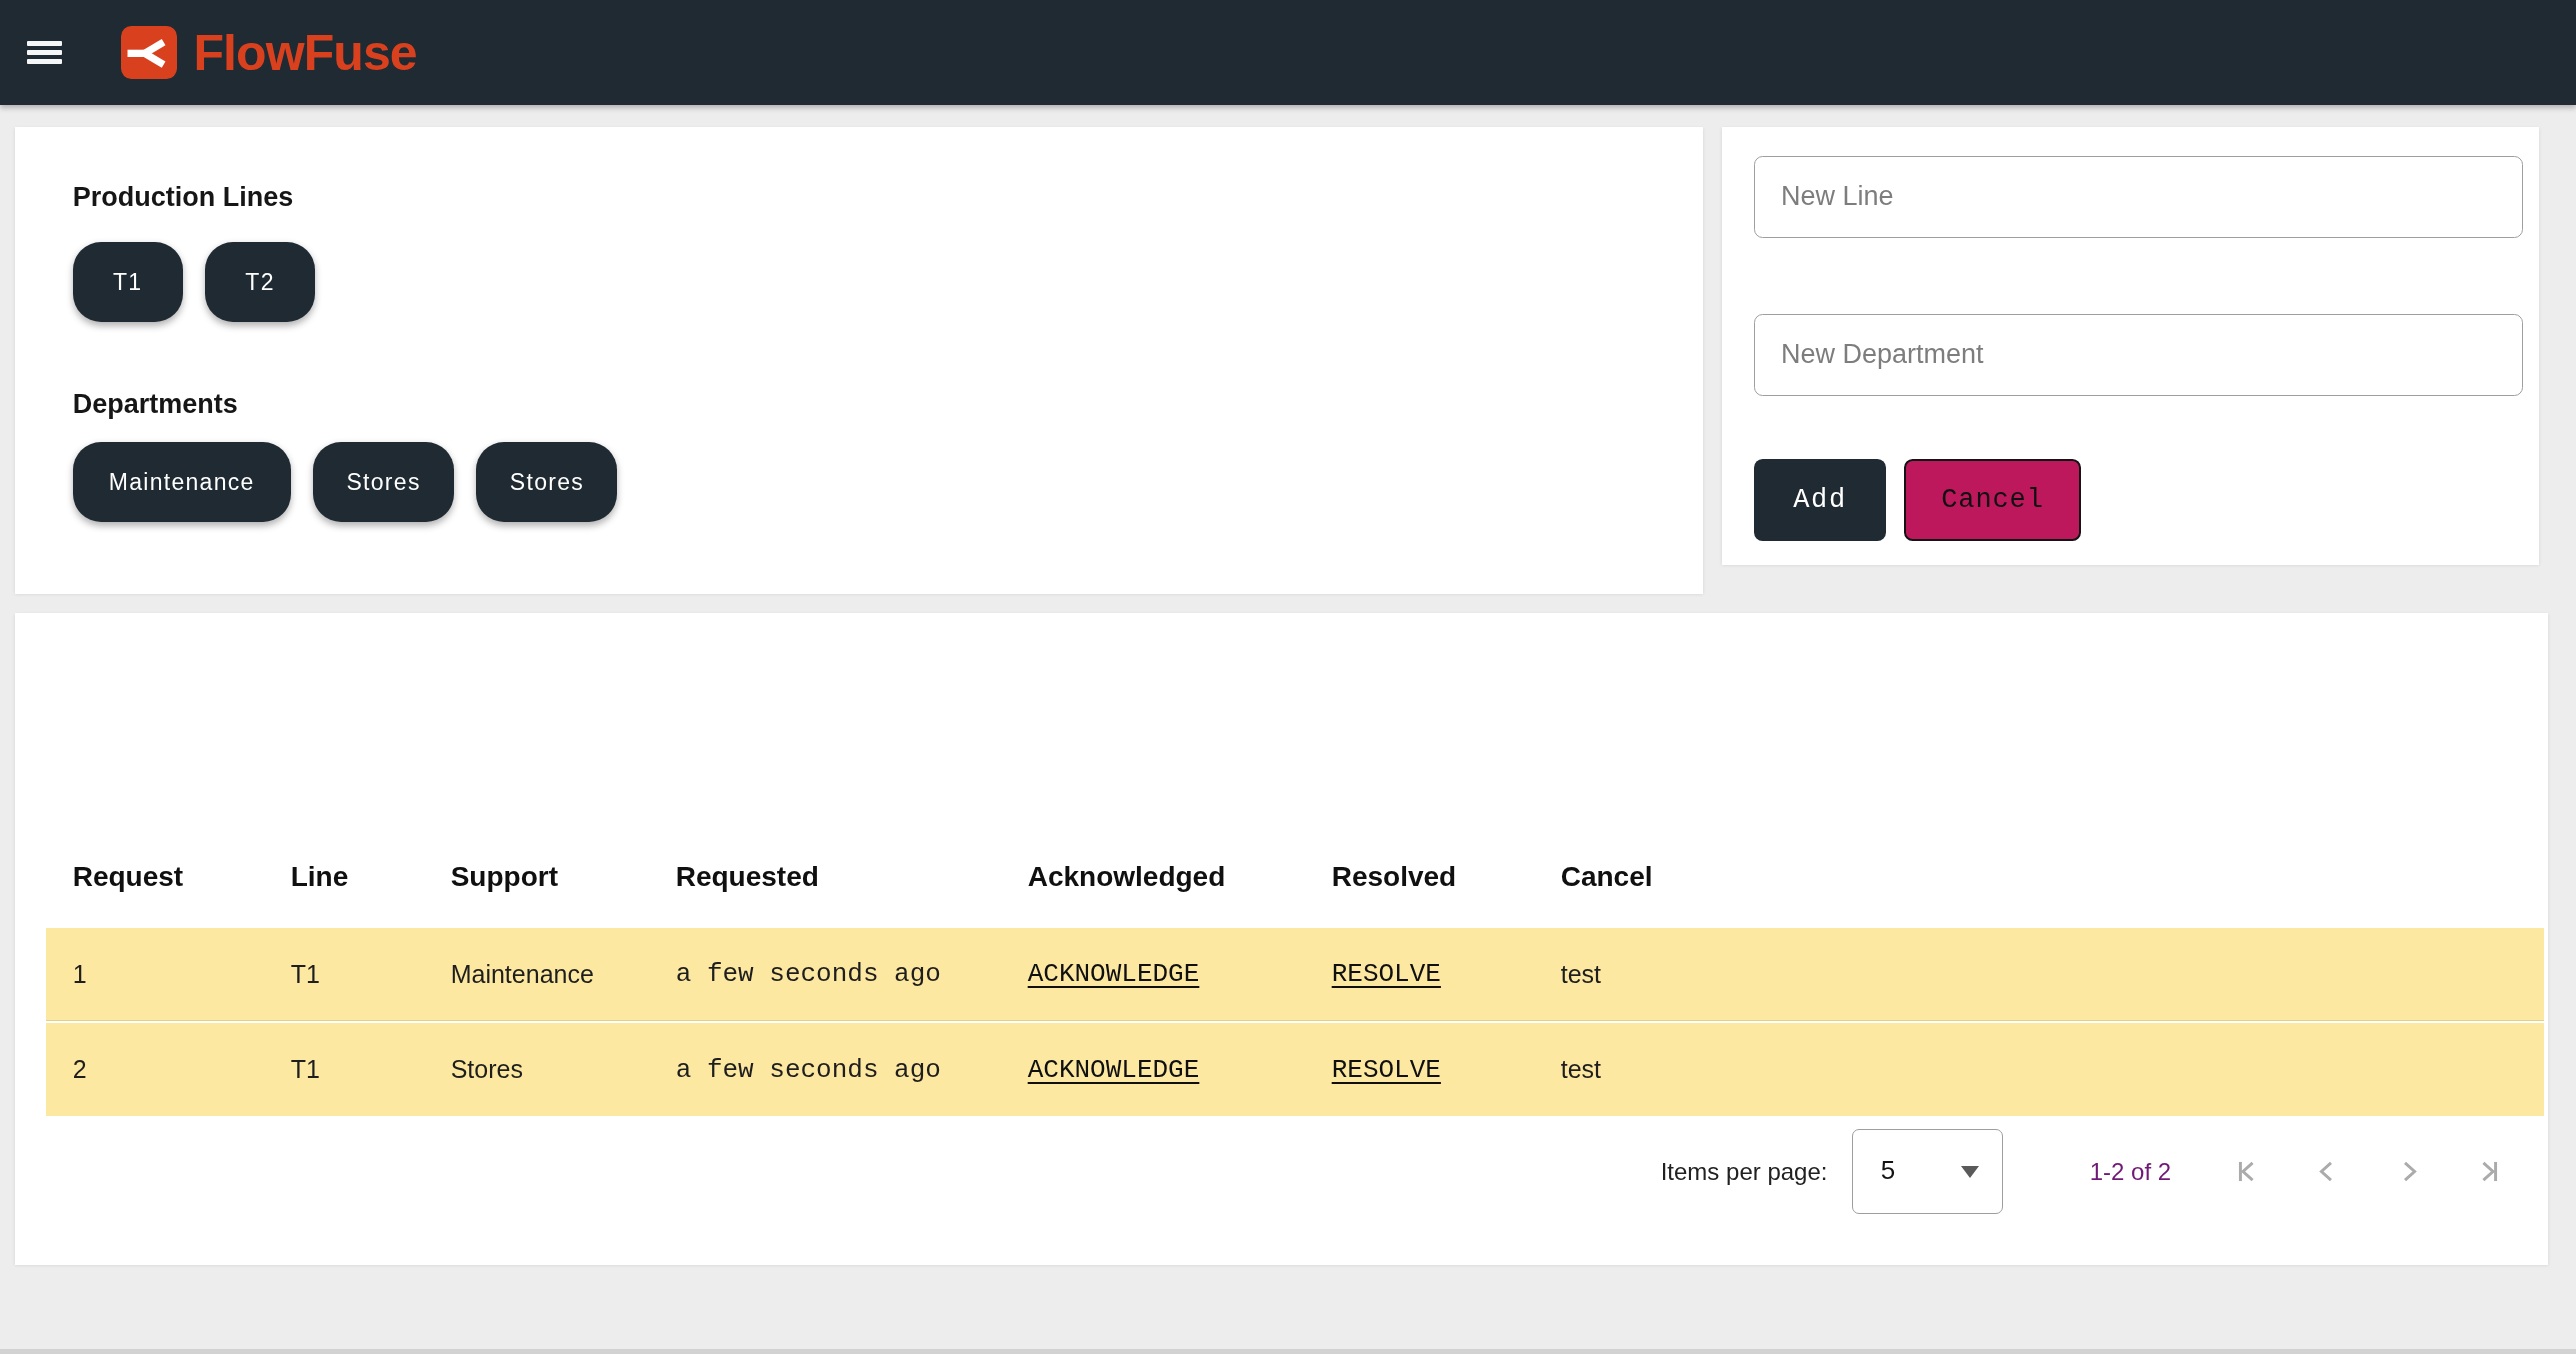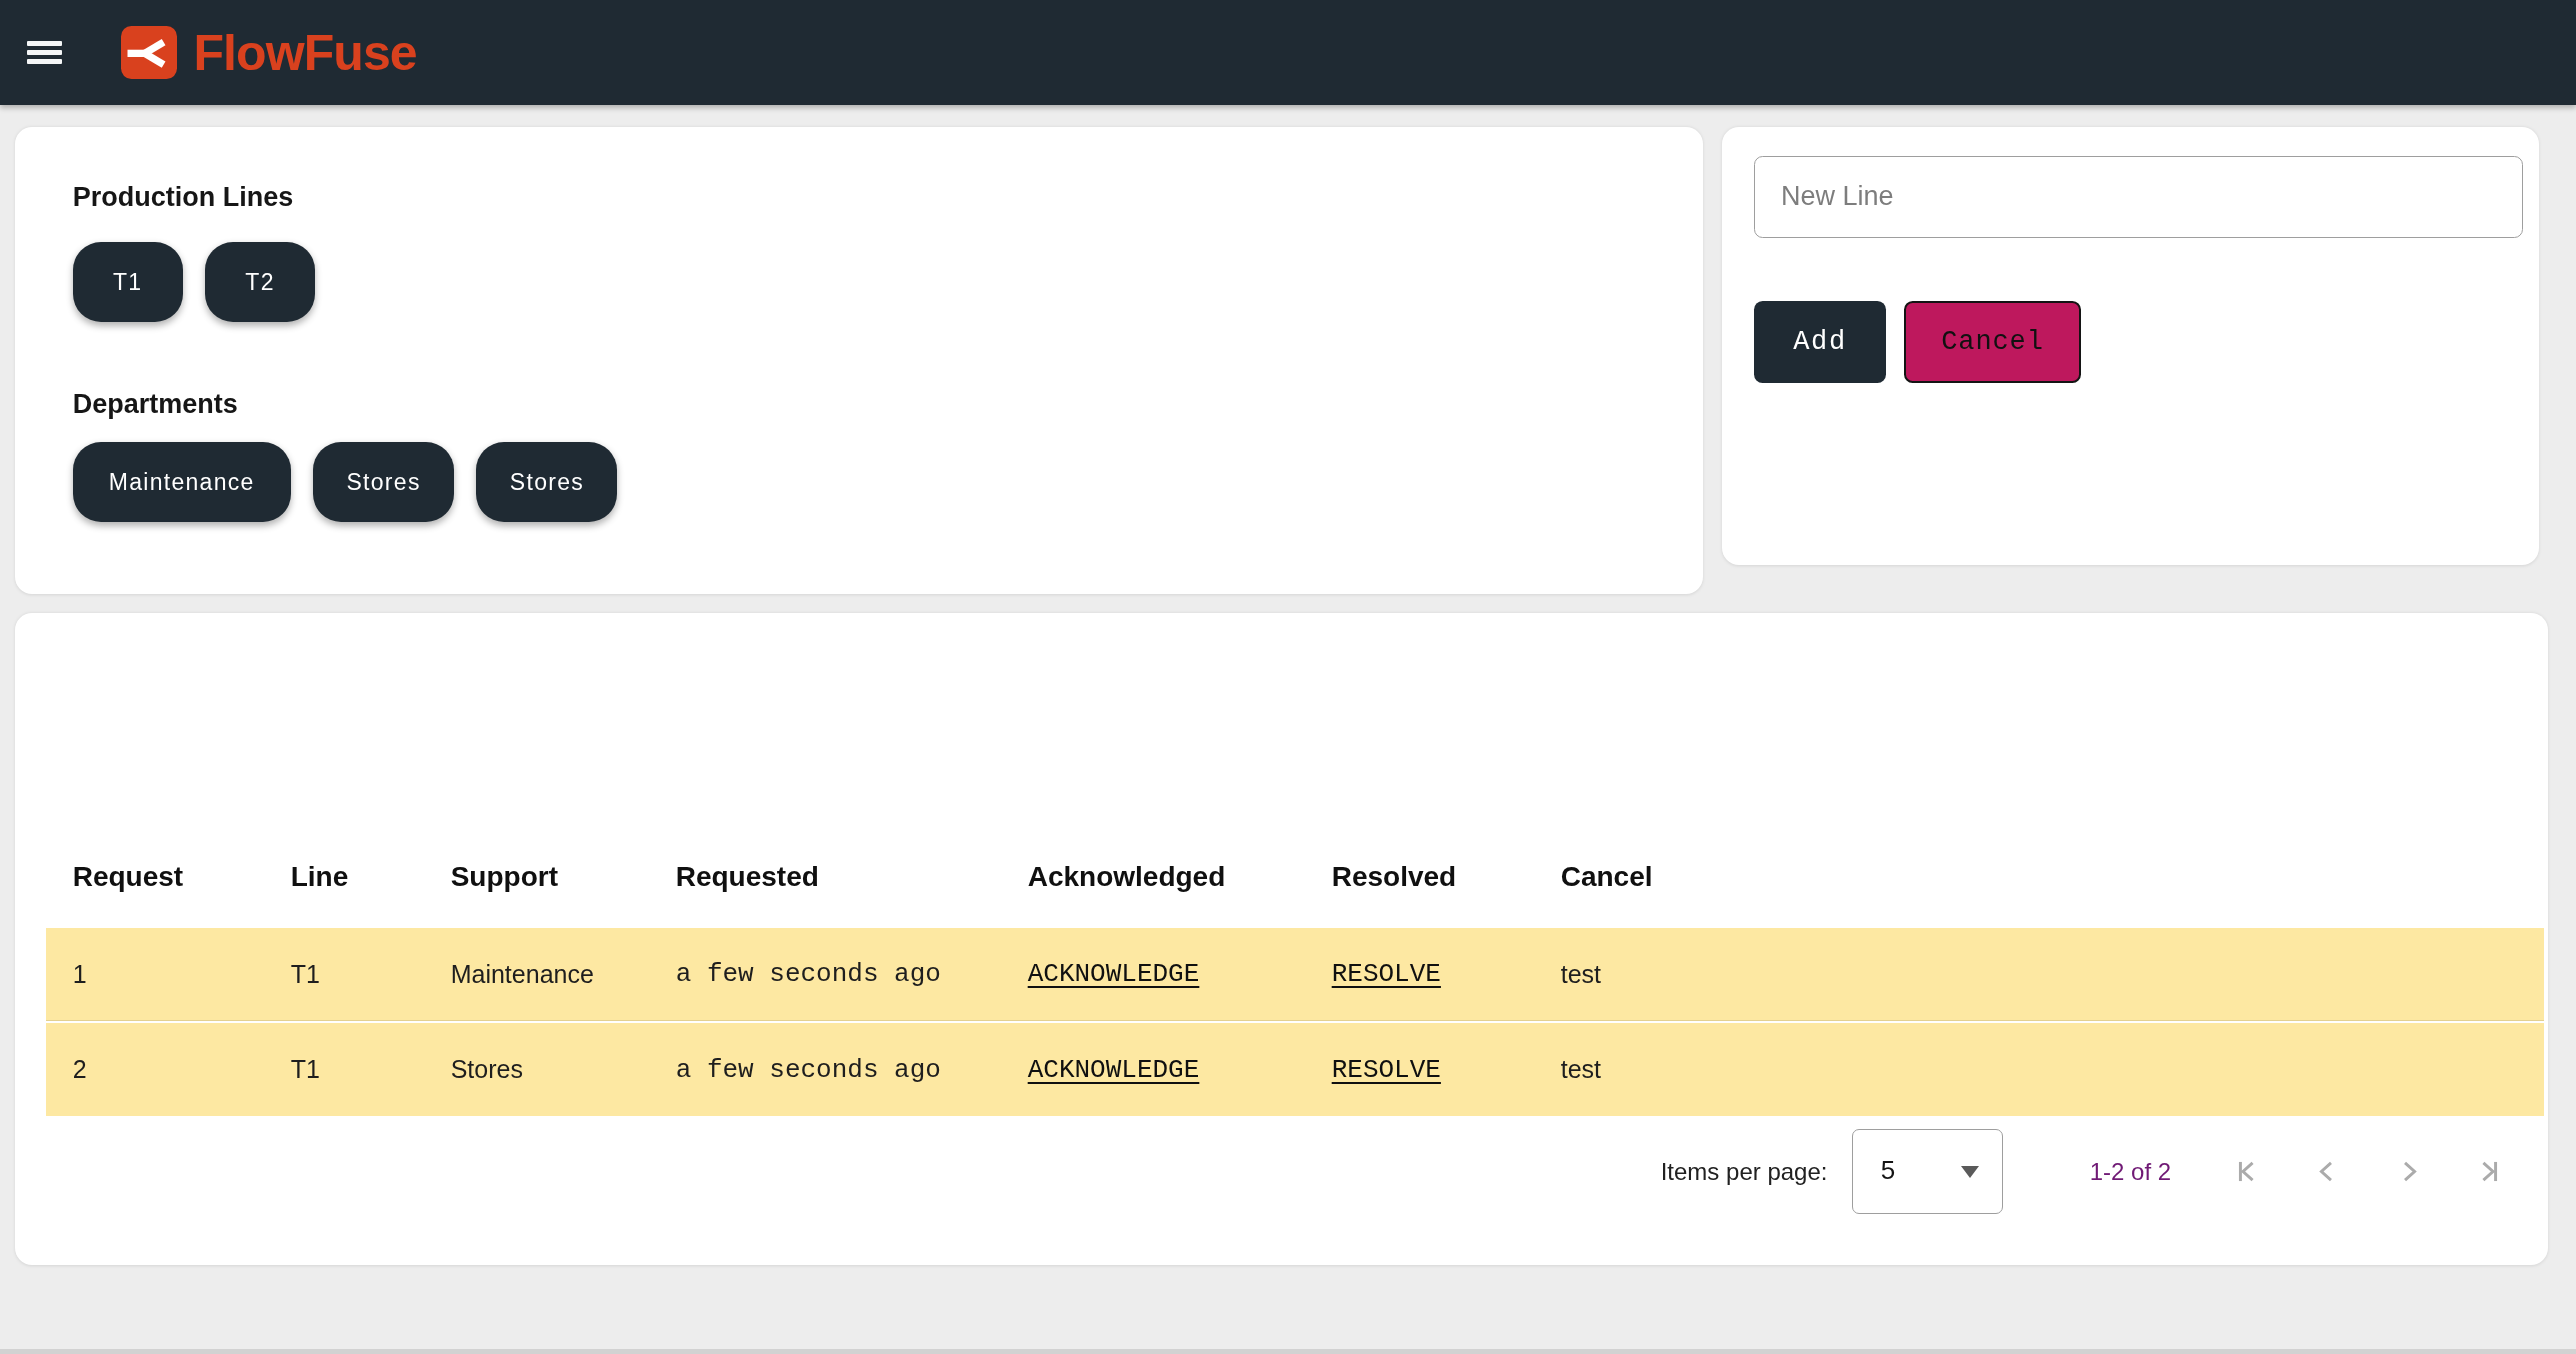--- a/index.html
+++ b/index.html
@@ -22,21 +22,21 @@
   .menu-btn{width:35px;height:22.4px;margin-left:27px;display:flex;flex-direction:column;
     justify-content:space-between;cursor:pointer;background:none;border:none;}
   .menu-btn span{display:block;width:35px;height:4.3px;background:#F4F6F7;border-radius:0.9px;}
   .brand{display:flex;align-items:center;margin-left:59px;gap:16.4px;}
   .logo-mark{width:56px;height:53px;background:var(--orange);border-radius:10.4px;
     display:flex;align-items:center;justify-content:center;}
   .logo-mark svg{width:48px;height:43px;}
   .brand-text{color:var(--orange);font-size:50px;font-weight:700;letter-spacing:-0.9px;}
 
   
-  .card{position:absolute;background:#FFFFFF;border-radius:17px;box-shadow:0 0.9px 3.5px rgba(0,0,0,0.10);}
+  .card{position:absolute;background:#FFFFFF;border-radius:0;box-shadow:0 0.9px 3.5px rgba(0,0,0,0.10);}
   .filters-card{left:14.7px;top:127px;width:1688px;height:467px;padding:54px 0 0 58px;}
   .section-title{font-size:27px;font-weight:700;color:#161616;line-height:33px;}
   .pill-row{display:flex;gap:22.4px;margin-top:28px;}
   .pill{height:80px;background:var(--navy);color:#FFFFFF;border:none;border-radius:28px;
     display:flex;align-items:center;justify-content:center;font-size:23px;letter-spacing:1.3px;
     font-family:"Liberation Sans", sans-serif;box-shadow:0 3.5px 7px rgba(0,0,0,0.30);cursor:pointer;}
   .w128{width:110px;}
   .w253{width:218px;}
   .w164{width:141px;}
   .dept-title{margin-top:66px;}
@@ -127,20 +127,21 @@
     <div class="section-title dept-title">Departments</div>
     <div class="pill-row dept-row">
       <button class="pill w253">Maintenance</button>
       <button class="pill w164">Stores</button>
       <button class="pill w164">Stores</button>
     </div>
   </div>
 
   <div class="card form-card">
     <input class="text-field" type="text" placeholder="New Line" style="">
+    <input class="text-field field-2" type="text" placeholder="New Department" style="">
     <div class="form-actions">
       <button class="btn btn-add">Add</button>
       <button class="btn btn-cancel">Cancel</button>
     </div>
   </div>
 
   <div class="card table-card">
 
 
     <div class="thead grid-cols">

